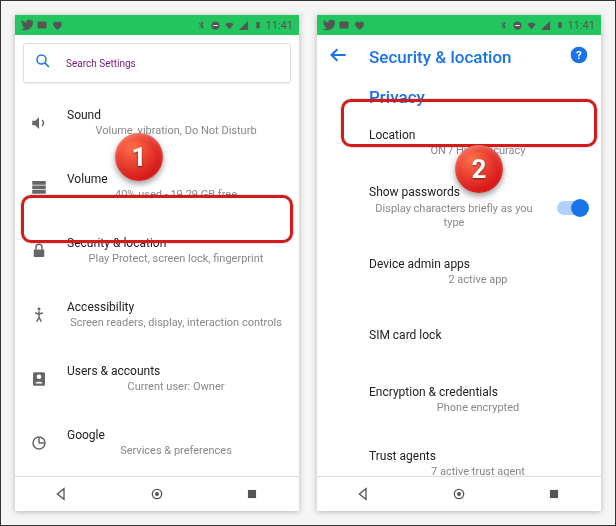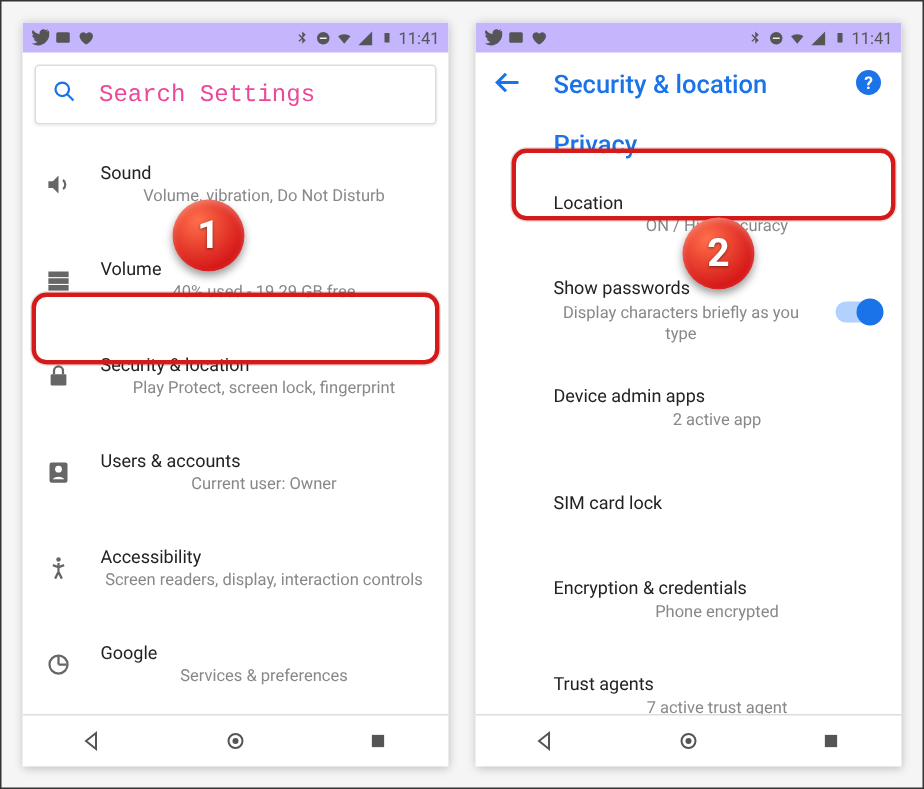--- a/index.html
+++ b/index.html
@@ -19,21 +19,21 @@
     background: #fff;
     flex: 1;
     box-shadow: 0 1px 6px rgba(0,0,0,0.25);
     display: flex;
     flex-direction: column;
     overflow: hidden;
     position: relative;
   }
   .statusbar {
     height: 20px;
-    background: #c4b5fd;
+    background: #22c55e;
     color: #555;
     display: flex;
     align-items: center;
     justify-content: space-between;
     padding: 0 6px;
     font-size: 11px;
   }
   .status-left, .status-right {
     display: flex;
     align-items: center;
@@ -46,21 +46,21 @@
     border: 1px solid #ddd;
     border-radius: 3px;
     height: 38px;
     display: flex;
     align-items: center;
     padding: 0 10px;
     gap: 14px;
     box-shadow: 0 1px 2px rgba(0,0,0,0.08);
   }
   .searchbar .sicon { color:#1a73e8; }
-  .searchbar .splace { color:#ec4899; font-size:16px;font-family:Liberation Mono, monospace; }
+  .searchbar .splace { color:#701a75; font-size:10px; }
   .titlebar {
     height: 44px;
     display:flex;
     align-items:center;
     padding: 0 12px;
     gap: 20px;
   }
   .titlebar .back { color:#1a73e8; }
   .titlebar .title { color:#1a73e8; font-size:17px; font-weight:500; flex:1;}
   .titlebar .help { color:#1a73e8; }
@@ -213,40 +213,40 @@
           </svg>
         </span>
       <div class="rtext">
           <div class="rtitle">Security &amp; location</div>
           <div class="rsub">Play Protect, screen lock, fingerprint</div>
         </div>
     </div>
     <div class="row">
       <span class="ricon">
           <svg viewBox="0 0 24 24" width="18" height="18" fill="#666">
+            <circle cx="12" cy="4" r="2"></circle>
+            <path d="M12 7v7m-5-5l5 2 5-2M9 21l3-6 3 6" stroke="#666" stroke-width="2" fill="none"></path>
+          </svg>
+        </span>
+      <div class="rtext">
+          <div class="rtitle">Accessibility</div>
+          <div class="rsub">Screen readers, display, interaction controls</div>
+        </div>
+    </div>
+    <div class="row">
+      <span class="ricon">
+          <svg viewBox="0 0 24 24" width="18" height="18" fill="#666">
             <rect x="4" y="3" width="16" height="18" rx="2"></rect>
             <circle cx="12" cy="9" r="3" fill="#fff"></circle>
             <path d="M7 18c1-3 9-3 10 0" fill="#fff"></path>
           </svg>
         </span>
       <div class="rtext">
           <div class="rtitle">Users &amp; accounts</div>
           <div class="rsub">Current user: Owner</div>
-        </div>
-    </div>
-    <div class="row">
-      <span class="ricon">
-          <svg viewBox="0 0 24 24" width="18" height="18" fill="#666">
-            <circle cx="12" cy="4" r="2"></circle>
-            <path d="M12 7v7m-5-5l5 2 5-2M9 21l3-6 3 6" stroke="#666" stroke-width="2" fill="none"></path>
-          </svg>
-        </span>
-      <div class="rtext">
-          <div class="rtitle">Accessibility</div>
-          <div class="rsub">Screen readers, display, interaction controls</div>
         </div>
     </div>
     <div class="row">
       <span class="ricon">
           <svg viewBox="0 0 24 24" width="18" height="18" fill="none" stroke="#666" stroke-width="2">
             <circle cx="12" cy="12" r="8"></circle>
             <path d="M12 12h7M12 12V5"></path>
           </svg>
         </span>
       <div class="rtext">

